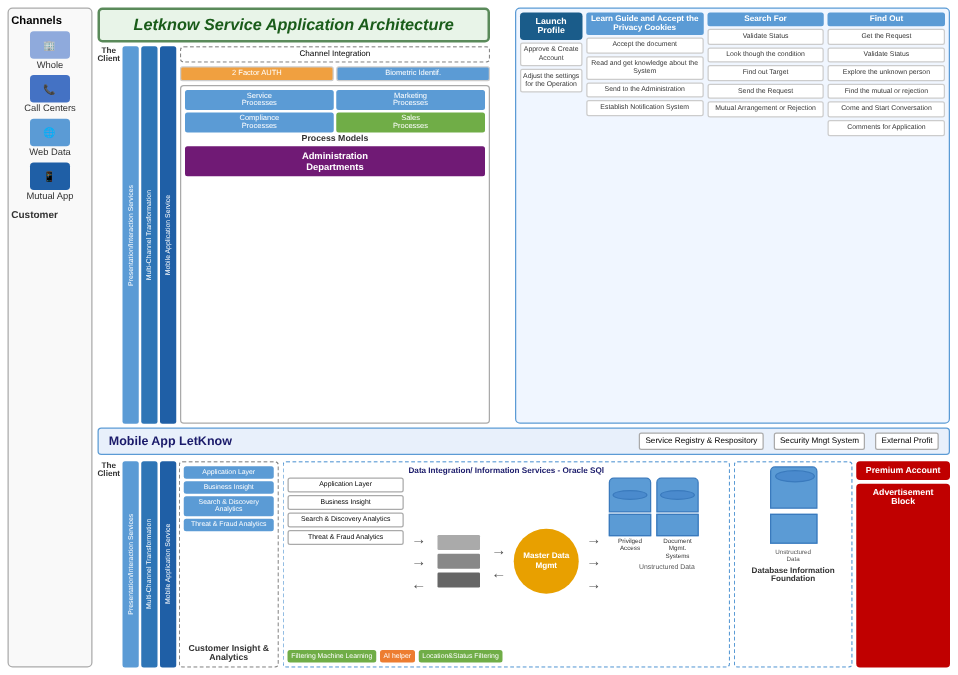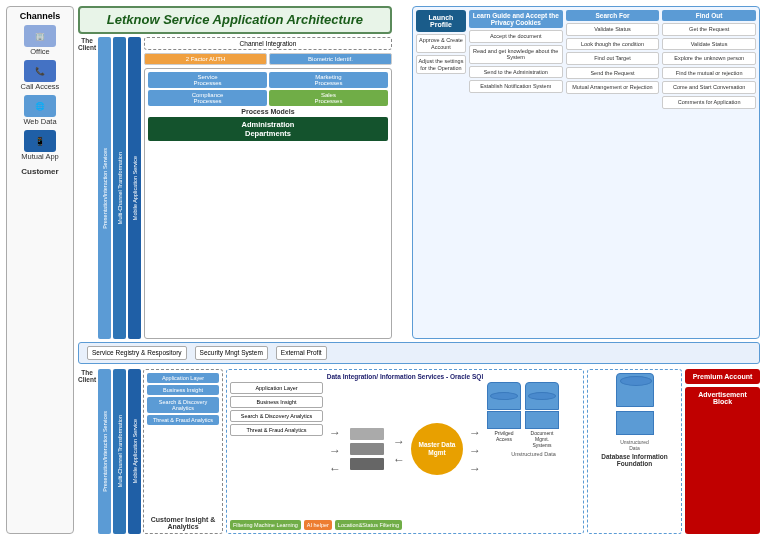--- a/index.html
+++ b/index.html
@@ -21,21 +21,21 @@
     }
     .top-area {
       display: flex;
       flex: 1;
       gap: 4px;
     }
     
     .channels-col {
       display: flex;
       flex-direction: column;
-      align-items: center;
+      align-items: flex-start;
       width: 68px;
       border: 1px solid #aaa;
       border-radius: 4px;
       padding: 4px 2px;
       background: #f9f9f9;
       flex-shrink: 0;
     }
     .channels-title {
       font-size: 9px;
       font-weight: bold;
@@ -160,21 +160,21 @@
     }
     .process-box.green { background: #70ad47; }
     .process-models-label {
       font-size: 7px;
       text-align: center;
       font-weight: bold;
       margin-top: 2px;
       color: #333;
     }
     .admin-dept-box {
-      background: #14532d;
+      background: #701a75;
       color: #fff;
       font-size: 7.5px;
       text-align: center;
       padding: 3px;
       border-radius: 2px;
       font-weight: bold;
       margin-top: 2px;
     }
     .utility-label {
       font-size: 8px;
@@ -472,25 +472,25 @@
 <body>
 
 <div class="main-container">
   <div class="top-area">
 
     <div class="channels-col">
       <div class="channels-title">Channels</div>
 
       <div class="channel-item">
         <div class="avatar-circle" style="background:#8faadc;">🏢</div>
-        <div class="channel-label">Office</div>
+        <div class="channel-label">Whole</div>
       </div>
       <div class="channel-item">
         <div class="avatar-circle" style="background:#4472c4;">📞</div>
-        <div class="channel-label">Call Access</div>
+        <div class="channel-label">Call Centers</div>
       </div>
       <div class="channel-item">
         <div class="avatar-circle" style="background:#5b9bd5;">🌐</div>
         <div class="channel-label">Web Data</div>
       </div>
       <div class="channel-item">
         <div class="avatar-circle" style="background:#1f5fa6;">📱</div>
         <div class="channel-label">Mutual App</div>
       </div>
       <div class="customer-label">Customer</div>
@@ -582,20 +582,21 @@
               <div class="func-item">Explore the unknown person</div>
               <div class="func-item">Find the mutual or rejection</div>
               <div class="func-item">Come and Start Conversation</div>
               <div class="func-item">Comments for Application</div>
             </div>
           </div>
         </div>
       </div>
 
       <div class="mobile-app-bar">
+        <div class="mobile-app-title">Mobile App LetKnow</div>
         <div class="mob-section-box">Service Registry &amp;
 Respository</div>
         <div class="mob-section-box">Security Mngt
 System</div>
         <div class="mob-section-box">External Profit</div>
       </div>
 
       <div class="bottom-area">
 
         <div style="display:flex; gap:2px;">

